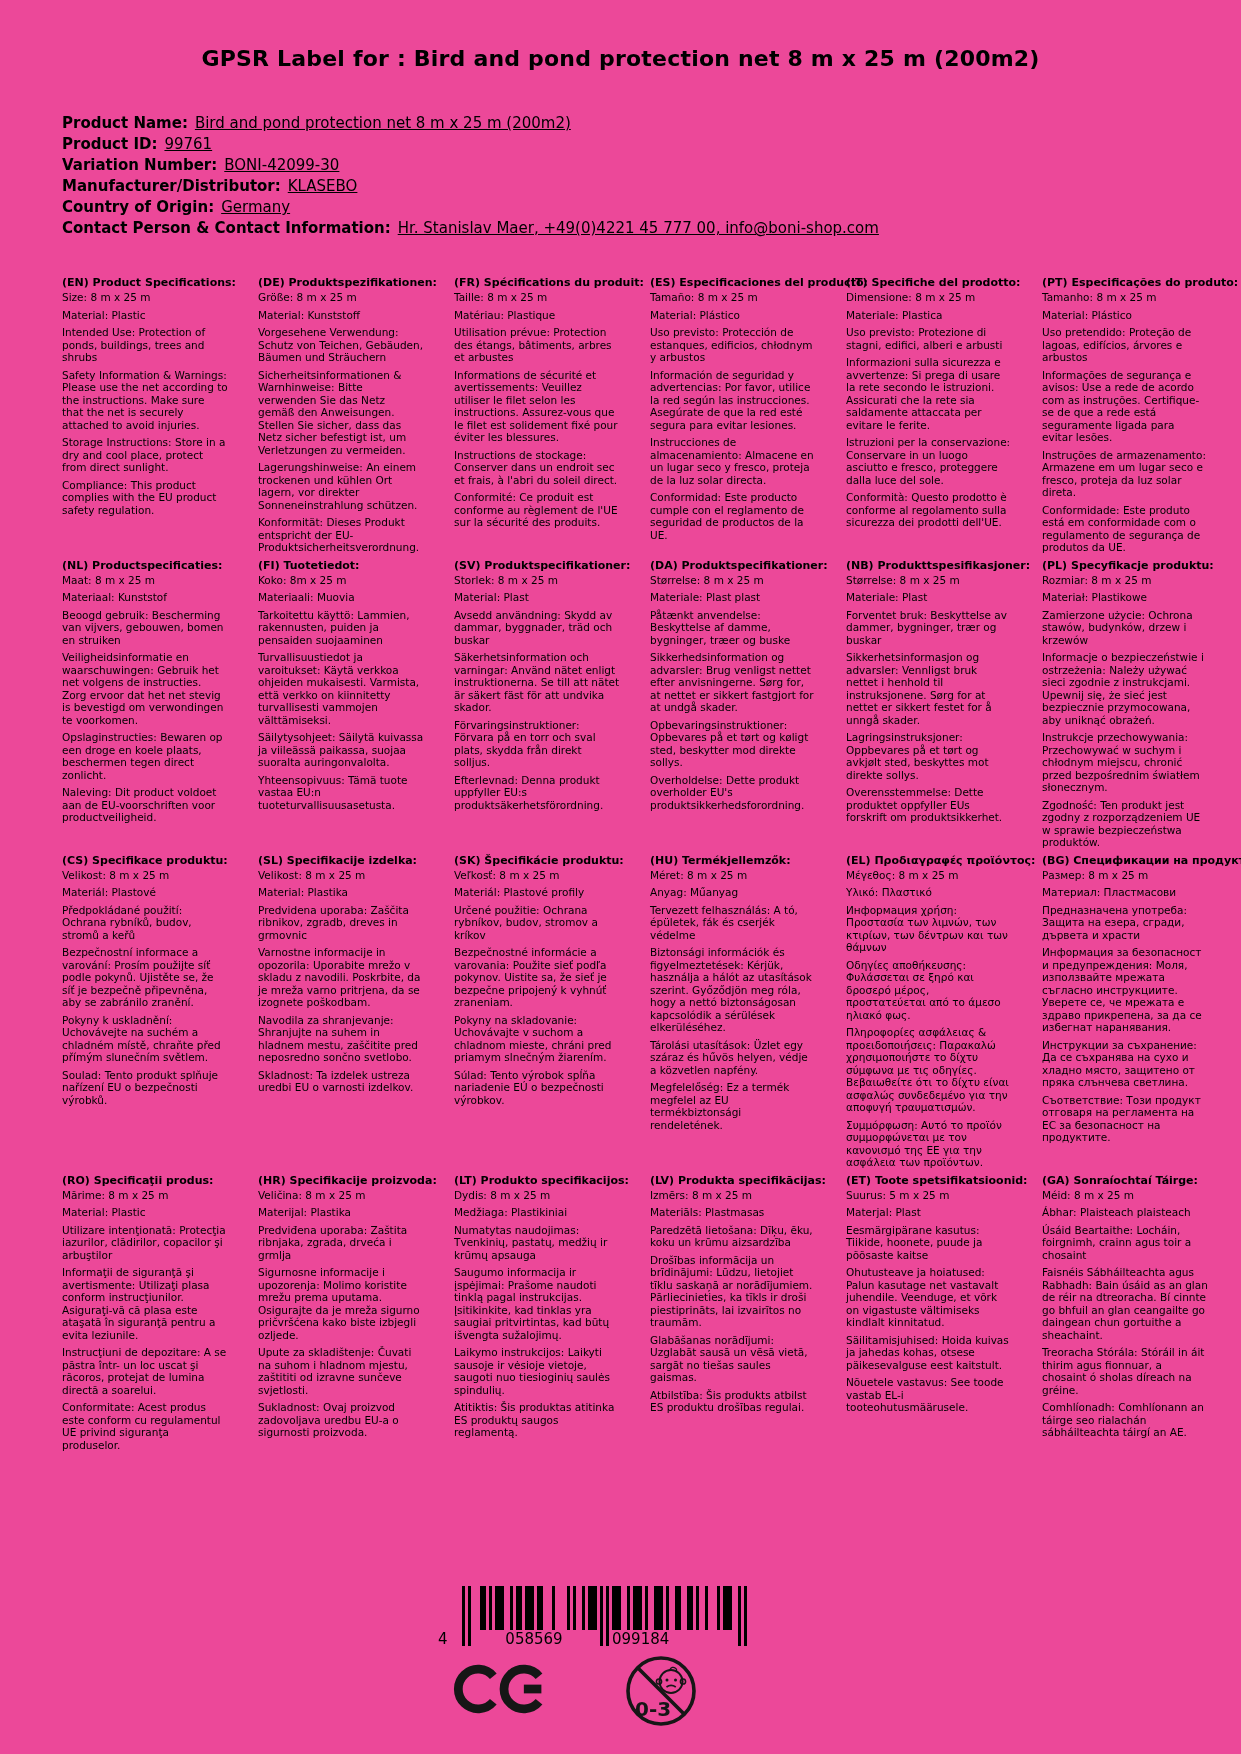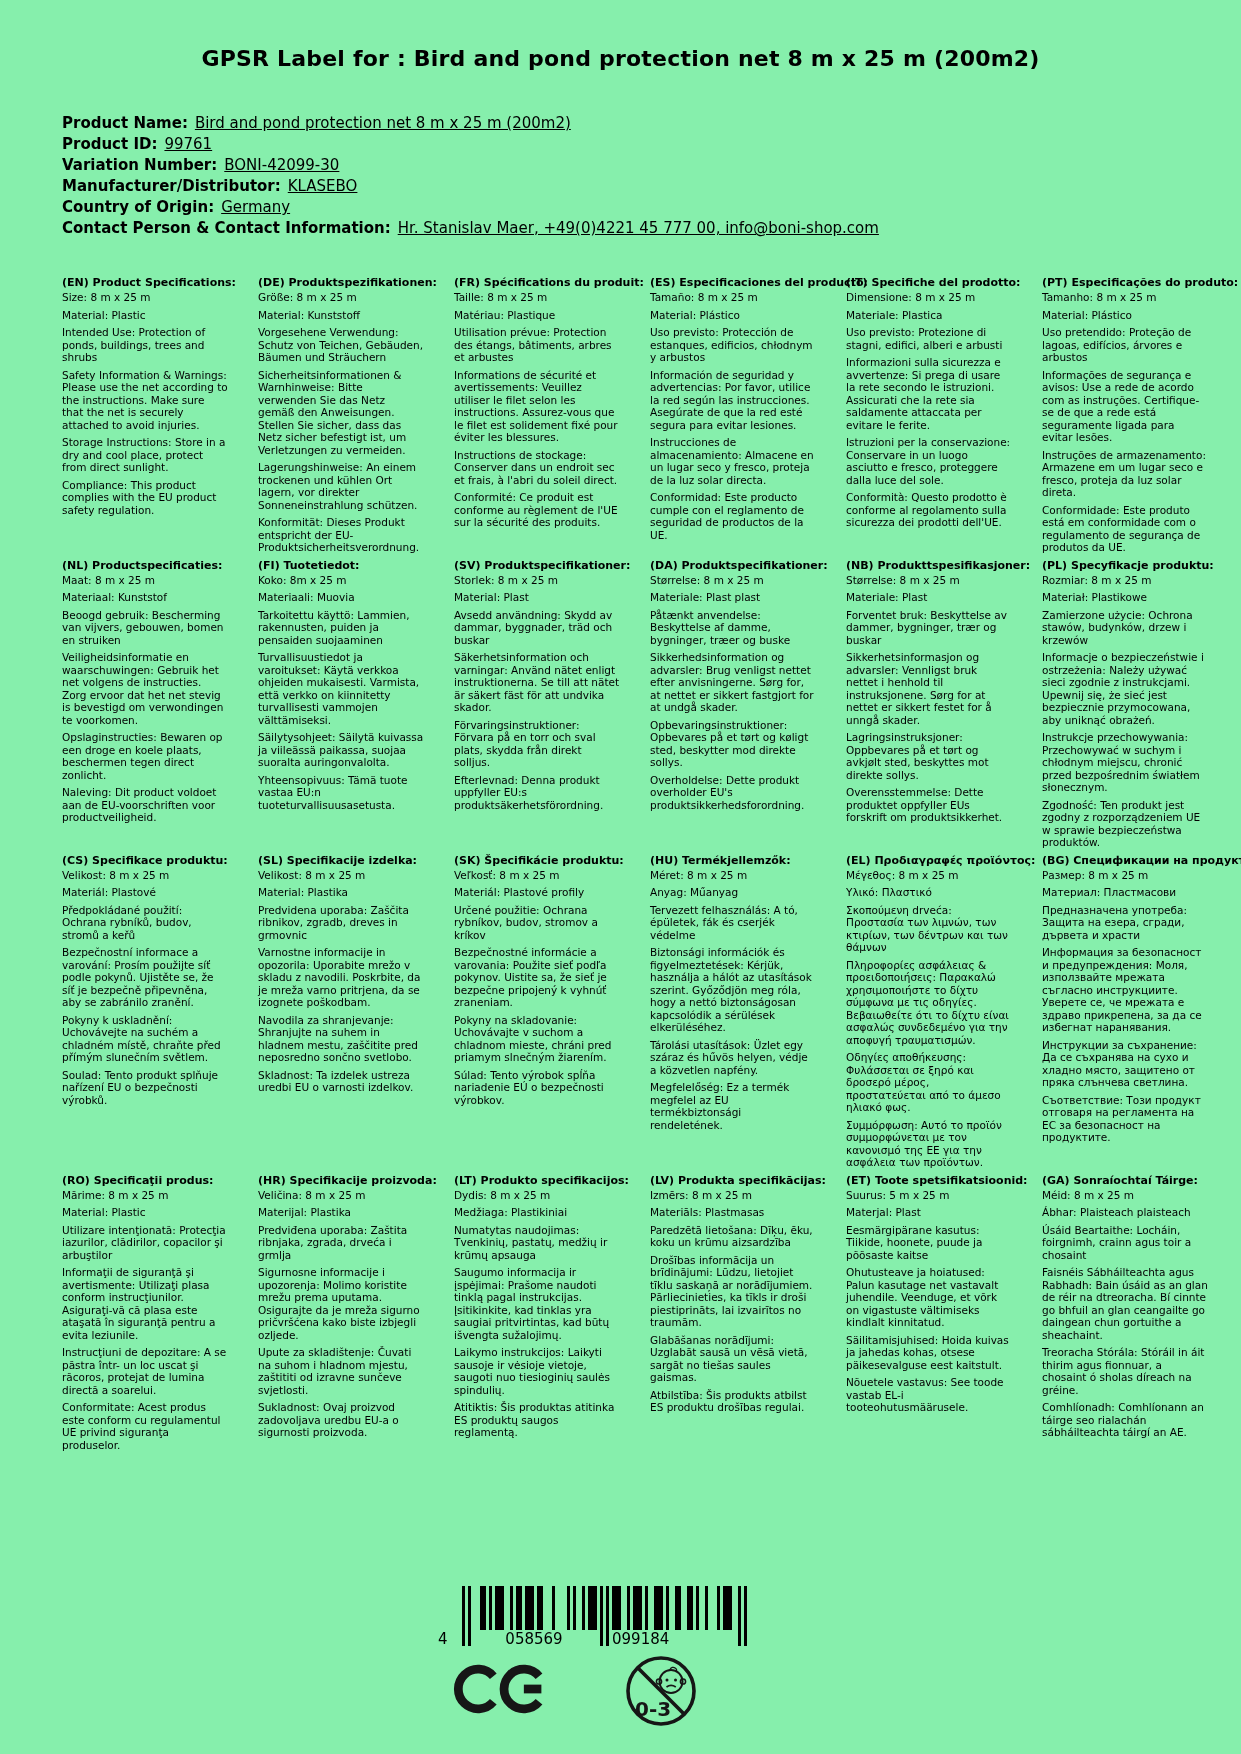--- a/index.html
+++ b/index.html
@@ -1,18 +1,18 @@
 <!DOCTYPE html>
 <html><head>
 <meta charset="utf-8">
 <style>
   *{margin:0;padding:0;box-sizing:border-box;}
   html,body{background:#ffffff;}
   body{width:1241px;height:1754px;position:relative;font-family:"DejaVu Sans","Liberation Sans",sans-serif;color:#000;}
-  .page{position:absolute;inset:0;background:#86efac;overflow:hidden;}
+  .page{position:absolute;inset:0;background:#ec4899;overflow:hidden;}
   .title{position:absolute;top:46px;left:0;width:100%;text-align:center;font-size:22px;font-weight:bold;letter-spacing:.2px;}
   .info{position:absolute;top:113px;left:62px;}
   .info-line{font-size:15px;line-height:21px;white-space:nowrap;}
   .info-label{font-weight:bold;text-align:center;}
   .info-value{margin-left:7px;text-decoration:underline;}
   .grid{position:absolute;top:276px;left:62px;width:1179px;display:grid;grid-template-columns:repeat(6,196px);grid-auto-rows:minmax(280px,auto);}
   .block{padding-right:30px;}
   .block-heading{font-size:11px;font-weight:bold;line-height:13px;margin-bottom:2px;white-space:nowrap;}
   .para{font-size:10.5px;line-height:12.5px;margin-bottom:5px;}
   .barcode-wrap{position:absolute;left:462px;top:1586px;width:285px;height:66px;}
@@ -217,23 +217,23 @@
         <div class="para">Tervezett felhasználás: A tó, épületek, fák és cserjék védelme</div>
         <div class="para">Biztonsági információk és figyelmeztetések: Kérjük, használja a hálót az utasítások szerint. Győződjön meg róla, hogy a nettó biztonságosan kapcsolódik a sérülések elkerüléséhez.</div>
         <div class="para">Tárolási utasítások: Üzlet egy száraz és hűvös helyen, védje a közvetlen napfény.</div>
         <div class="para">Megfelelőség: Ez a termék megfelel az EU termékbiztonsági rendeletének.</div>
       </section>
 
       <section class="block">
         <div class="block-heading">(EL) Προδιαγραφές προϊόντος:</div>
         <div class="para">Μέγεθος: 8 m x 25 m</div>
         <div class="para">Υλικό: Πλαστικό</div>
-        <div class="para">Σκοπούμενη drveća: Προστασία των λιμνών, των κτιρίων, των δέντρων και των θάμνων</div>
+        <div class="para">Информация χρήση: Προστασία των λιμνών, των κτιρίων, των δέντρων και των θάμνων</div>
+        <div class="para">Οδηγίες αποθήκευσης: Φυλάσσεται σε ξηρό και δροσερό μέρος, προστατεύεται από το άμεσο ηλιακό φως.</div>
         <div class="para">Πληροφορίες ασφάλειας &amp; προειδοποιήσεις: Παρακαλώ χρησιμοποιήστε το δίχτυ σύμφωνα με τις οδηγίες. Βεβαιωθείτε ότι το δίχτυ είναι ασφαλώς συνδεδεμένο για την αποφυγή τραυματισμών.</div>
-        <div class="para">Οδηγίες αποθήκευσης: Φυλάσσεται σε ξηρό και δροσερό μέρος, προστατεύεται από το άμεσο ηλιακό φως.</div>
         <div class="para">Συμμόρφωση: Αυτό το προϊόν συμμορφώνεται με τον κανονισμό της ΕΕ για την ασφάλεια των προϊόντων.</div>
       </section>
 
       <section class="block">
         <div class="block-heading">(BG) Спецификации на продукта:</div>
         <div class="para">Размер: 8 m x 25 m</div>
         <div class="para">Материал: Пластмасови</div>
         <div class="para">Предназначена употреба: Защита на езера, сгради, дървета и храсти</div>
         <div class="para">Информация за безопасност и предупреждения: Моля, използвайте мрежата съгласно инструкциите. Уверете се, че мрежата е здраво прикрепена, за да се избегнат наранявания.</div>
         <div class="para">Инструкции за съхранение: Да се съхранява на сухо и хладно място, защитено от пряка слънчева светлина.</div>

